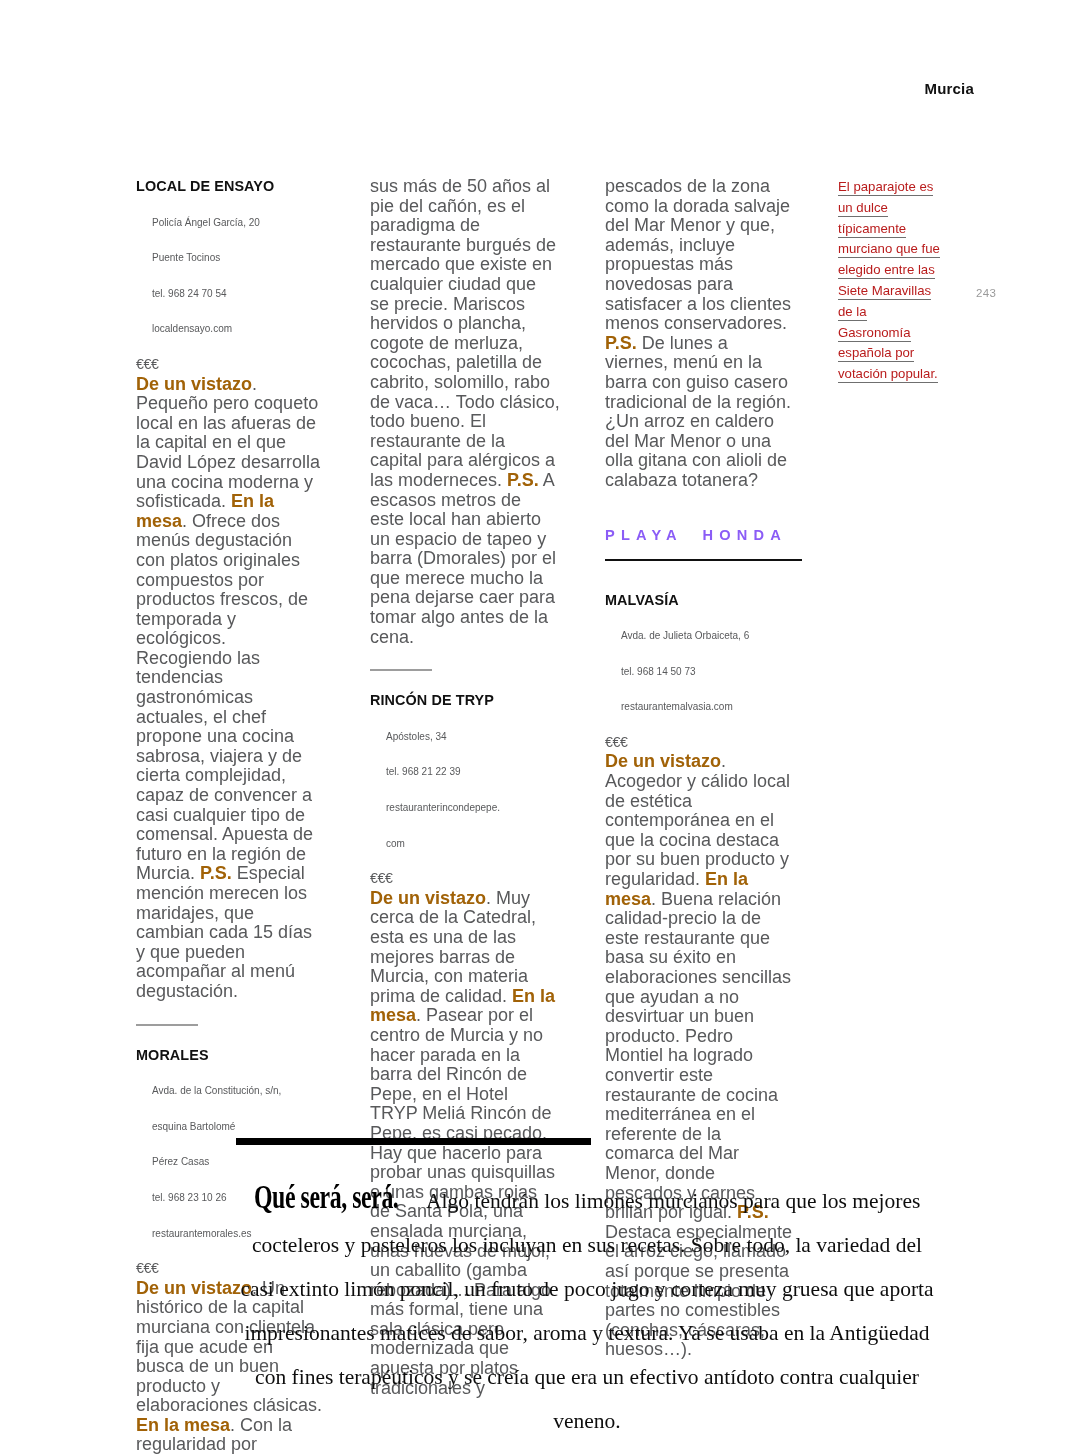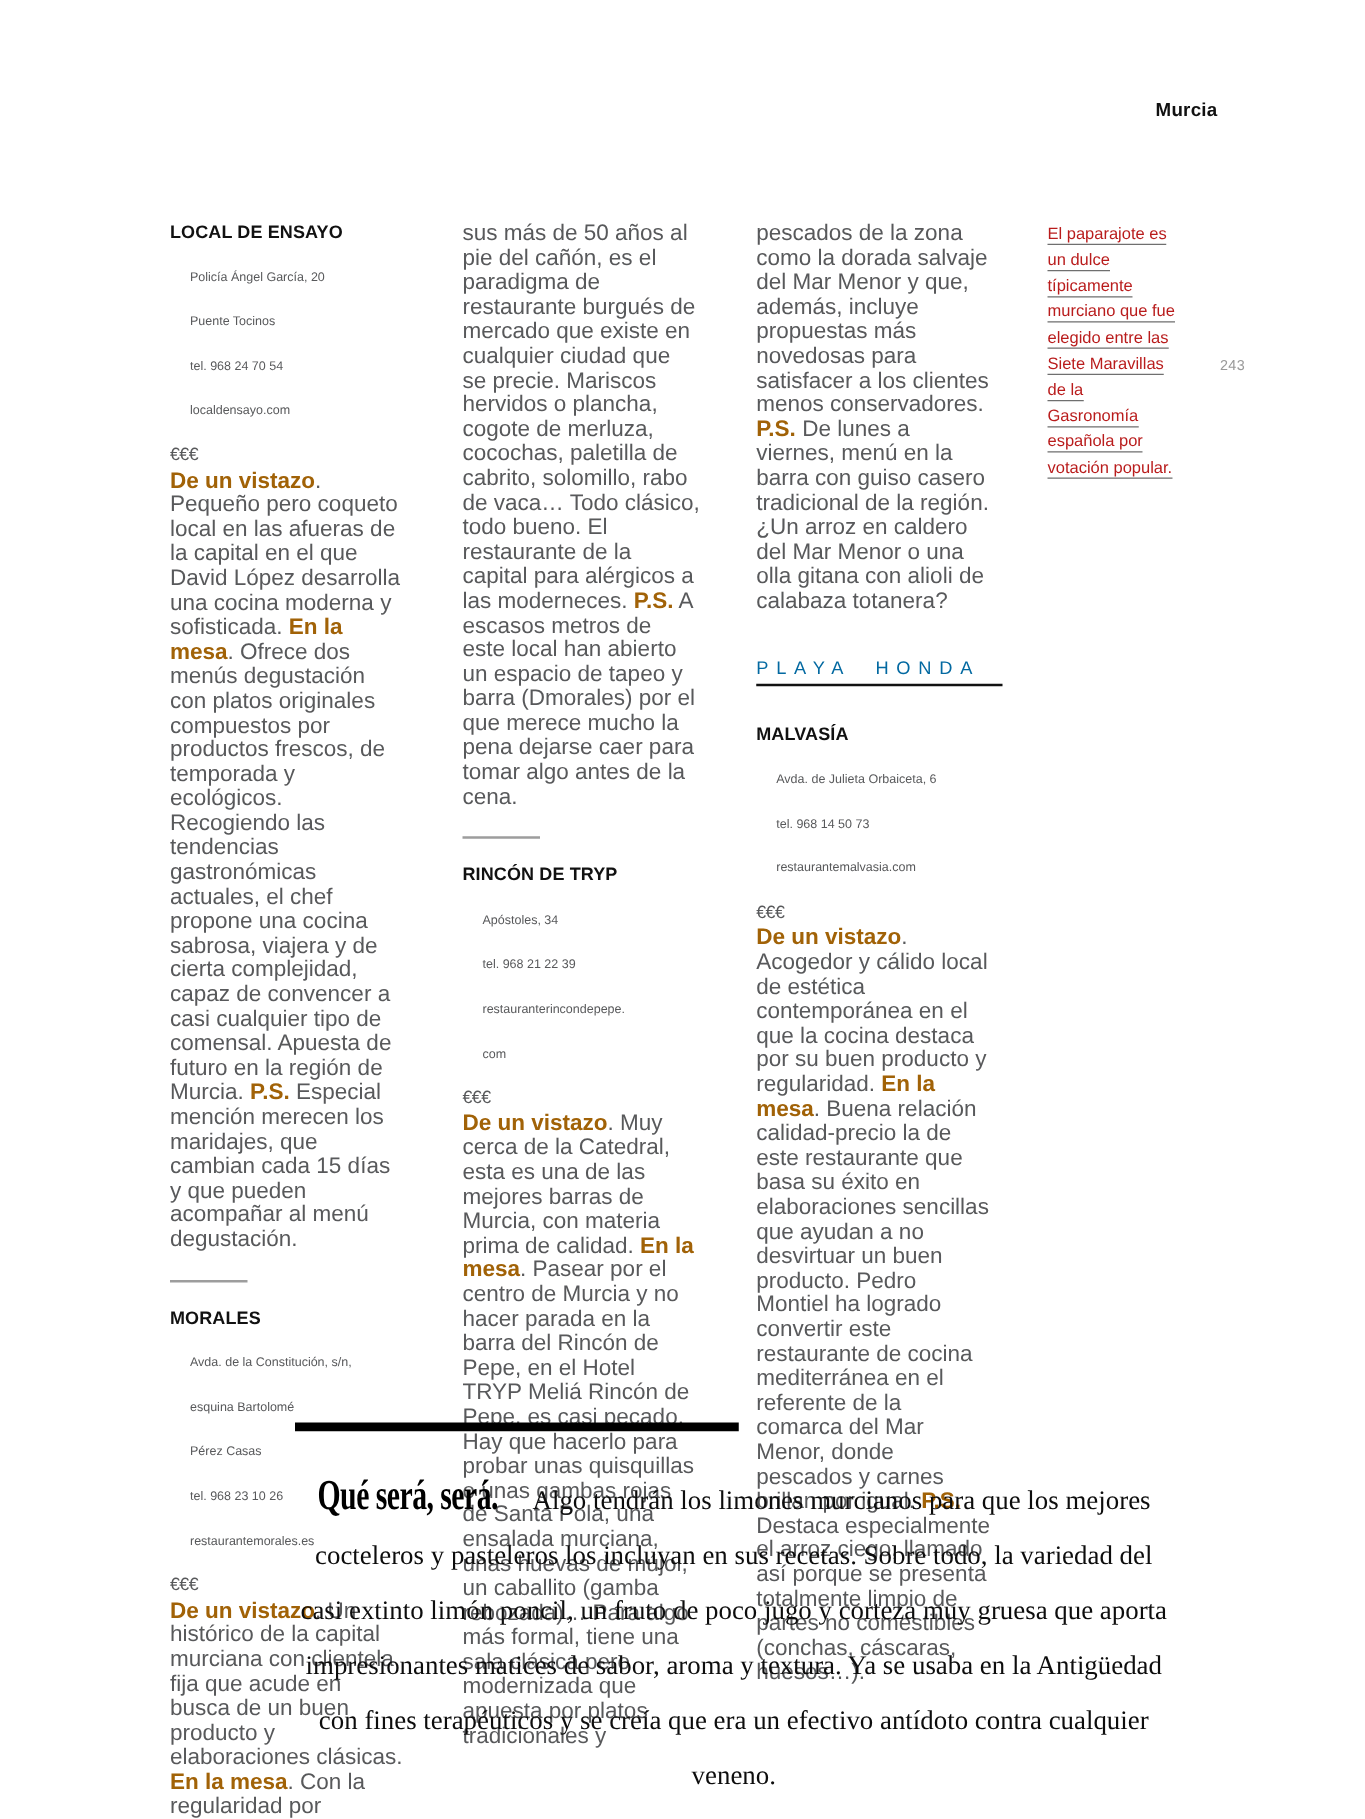--- a/index.html
+++ b/index.html
@@ -100,26 +100,26 @@
     background: #9d9d9d;
     margin: 22px 0 20px 0;
   }
 
   
   .section-head {
     margin: 36px 0 30px 0;
   }
   .section-head-text {
     font-size: 14.6px;
-    font-weight: normal;
-    color: #0369a1;
+    font-weight: bold;
+    color: #8b5cf6;
     letter-spacing: 6.2px;
     word-spacing: 10px;
     display: block;
-    padding-bottom: 4px;
+    padding-bottom: 16px;
   }
   .section-head-rule {
     width: 197px;
     height: 2px;
     background: #111111;
   }
 
   
   .sidenote {
     font-size: 13.2px;

